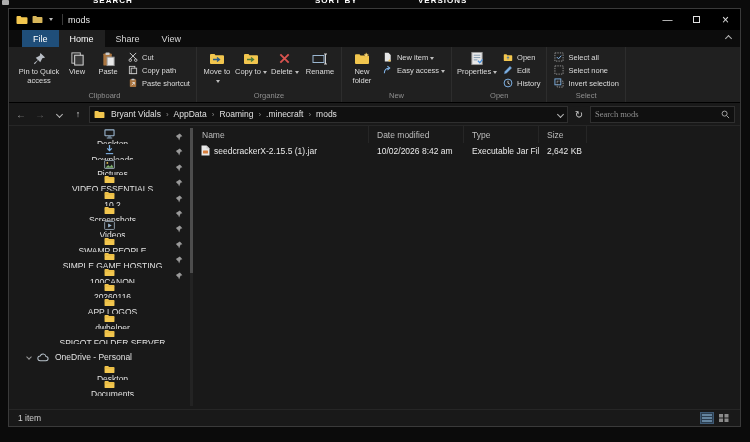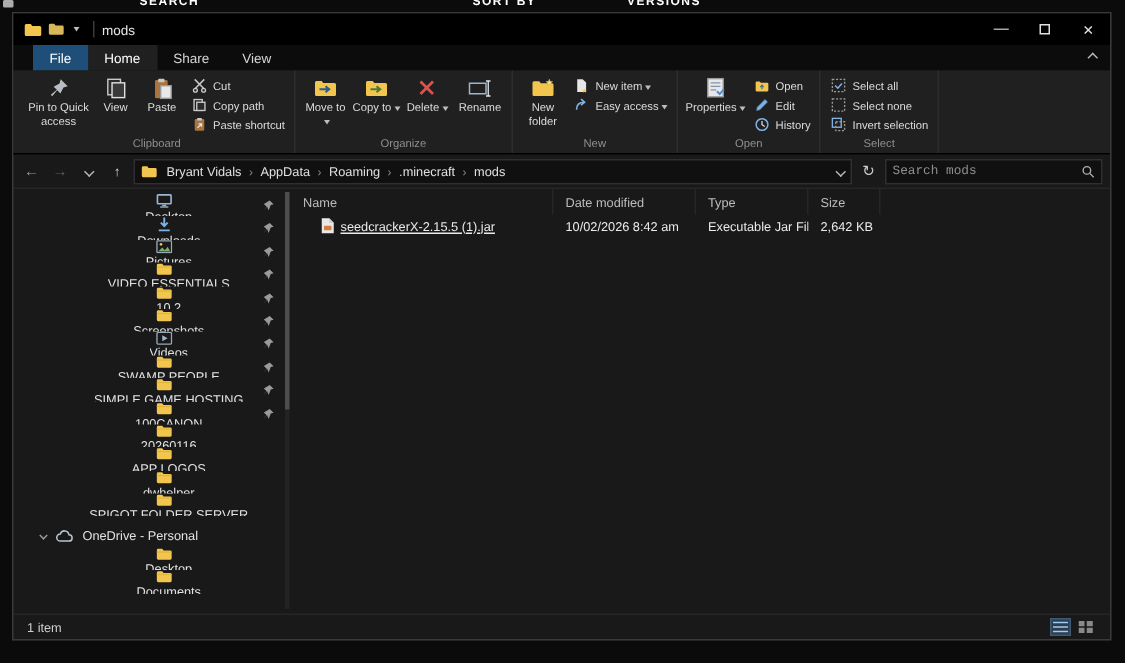--- a/index.html
+++ b/index.html
@@ -47,21 +47,21 @@
   
   .addrbar { height:23px; display:flex; align-items:center; padding:0 5px 0 4px; gap:3px; border-bottom:1px solid #262626; flex:0 0 auto; }
   .navbtn { width:16px; height:16px; display:flex; align-items:center; justify-content:center; font-size:10px; }
   .c-back{color:#9a9a9a} .c-fwd{color:#5f5f5f} .c-up{color:#d6d6d6; font-size:9px;}
   .addrbox { flex:1; height:17px; background:#101010; border:1px solid #2f2f2f; display:flex; align-items:center; padding:0 4px; gap:4px; font-size:8.5px; color:#e0e0e0; }
   .crumb { padding:0 2px; white-space:nowrap; }
   .crumb-sep { color:#8a8a8a; font-size:8px; }
   .addr-end { margin-left:auto; display:flex; align-items:center; gap:6px; }
   .refreshbtn { width:16px; height:16px; display:flex; align-items:center; justify-content:center; color:#c9c9c9; font-size:10px; }
   .searchbox { width:145px; height:17px; background:#101010; border:1px solid #2f2f2f; display:flex; align-items:center; padding:0 4px; }
-  .searchbox input { flex:1; background:transparent; border:none; outline:none; color:#bdbdbd; font-size:8.5px; font-family:Liberation Mono, monospace; }
+  .searchbox input { flex:1; background:transparent; border:none; outline:none; color:#bdbdbd; font-size:8.5px; font-family:Liberation Serif, serif; }
   .searchbox input::placeholder { color:#8f8f8f; }
 
   
   .main { flex:1; display:flex; overflow:hidden; }
   .sidebar { width:185px; position:relative; padding-top:3px; overflow:hidden; flex:0 0 auto; }
   .side-item { height:15.4px; display:flex; align-items:center; font-size:8.5px; color:#e2e2e2; position:relative; padding-right:24px; white-space:nowrap; }
   .side-item.lvl0 { padding-left:18px; }
   .side-item.lvl1 { padding-left:46px;flex-direction:column; }
   .side-item.gap { margin-top:5px; }
   .tree-chv { width:10px; display:inline-flex; }
@@ -72,21 +72,21 @@
   .side-scroll { position:absolute; right:1px; top:2px; width:3px; height:278px; background:#232323; }
   .side-scroll .thumb { position:absolute; top:0; left:0; width:3px; height:145px; background:#4d4d4d; }
 
   
   .filearea { flex:1; display:flex; flex-direction:column; }
   .colheaders { height:17px; display:flex; font-size:8.5px; color:#bdbdbd; flex:0 0 auto; }
   .ch { display:flex; align-items:center; padding-left:8px; border-right:1px solid #262626; }
   .ch-name{width:175px} .ch-date{width:95px} .ch-type{width:75px} .ch-size{width:48px}
   .frow { height:15px; display:flex; align-items:center; font-size:8.5px; color:#eaeaea; }
   .fcell { padding-left:8px; overflow:hidden; white-space:nowrap; }
-  .f-name{width:175px; display:flex; align-items:center; gap:4px; padding-left:20px;text-decoration:underline;}
+  .f-name{width:175px; display:flex; align-items:center; gap:4px; padding-left:7px;}
   .f-date{width:95px} .f-type{width:75px}
   .f-size{width:48px; text-align:right; padding-right:5px; padding-left:0;}
 
   
   .statusbar { height:17px; border-top:1px solid #262626; display:flex; align-items:center; justify-content:space-between; padding:0 9px; font-size:8.5px; color:#cfcfcf; flex:0 0 auto; }
   .view-icons { display:flex; gap:3px; }
   .vic { width:14px; height:12px; display:flex; align-items:center; justify-content:center; }
   .vic.active { background:#2b3d4f; border:1px solid #3e5a75; }
 </style>
 </head>

